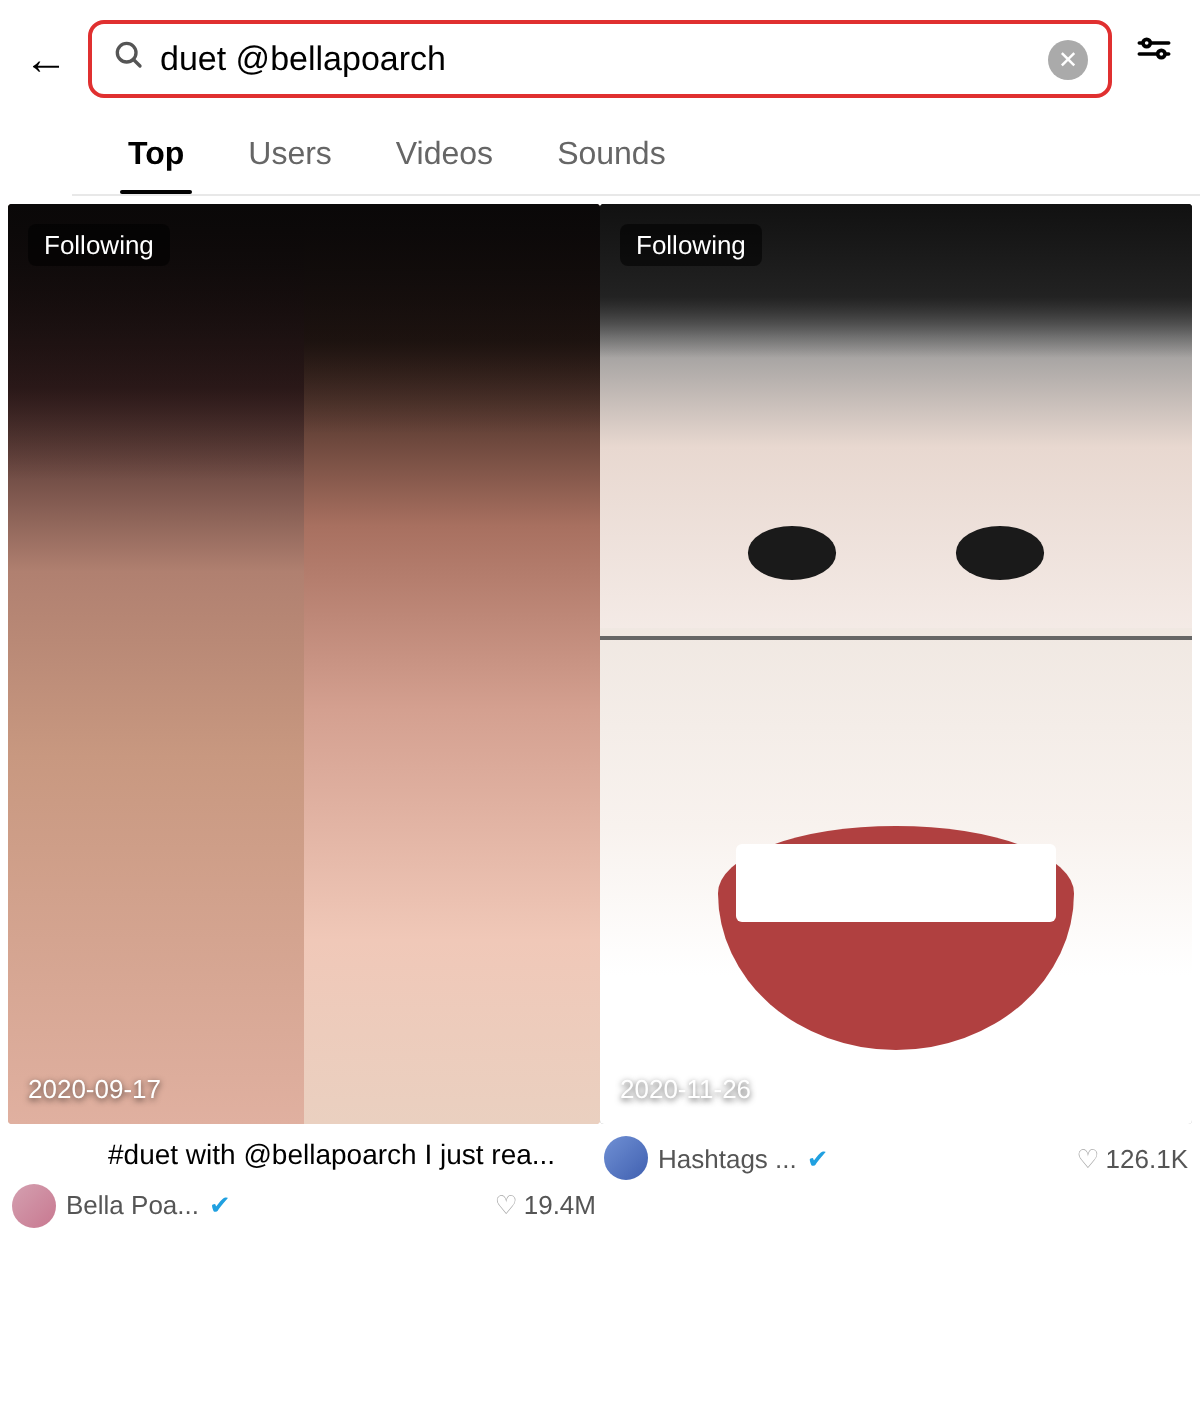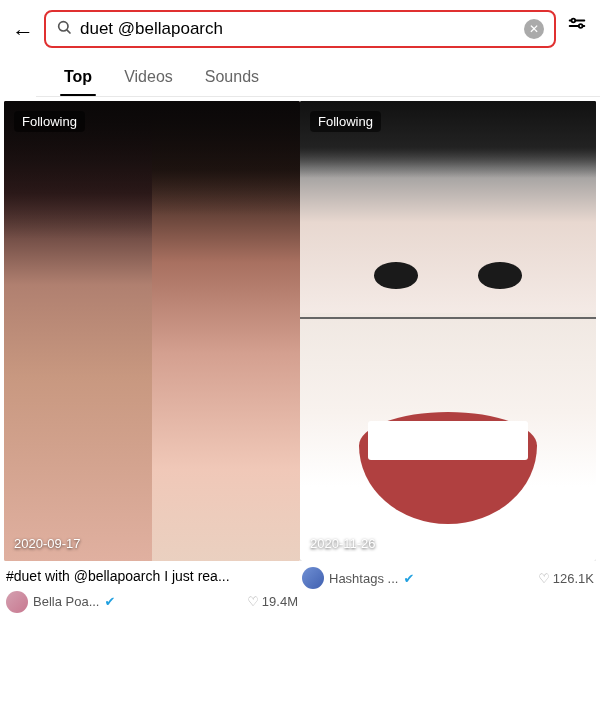--- a/index.html
+++ b/index.html
@@ -146,20 +146,21 @@
     
     .card-info {
       padding: 6px 2px 4px;
     }
     .card-title {
       font-size: 14px;
       color: #000;
       font-weight: 500;
       line-height: 1.3;
       margin-bottom: 5px;
+      margin-left: 48px;
     }
     .card-meta {
       display: flex;
       align-items: center;
       gap: 5px;
     }
     .avatar-small {
       width: 22px;
       height: 22px;
       border-radius: 50%;
@@ -217,20 +218,21 @@
       <line x1="4" y1="6" x2="20" y2="6"></line>
       <line x1="4" y1="12" x2="20" y2="12"></line>
       <circle cx="8" cy="6" r="2" fill="#fff" stroke="#000" stroke-width="2"></circle>
       <circle cx="16" cy="12" r="2" fill="#fff" stroke="#000" stroke-width="2"></circle>
     </svg>
   </span>
 </div>
 
 <div class="tabs">
   <div class="tab active">Top</div>
+  <div class="tab">Users</div>
   <div class="tab">Videos</div>
   <div class="tab">Sounds</div>
 </div>
 
 <div class="video-grid">
 
   <div class="video-card">
     <div class="video-thumb video-thumb-left">
 
       <div style="position:absolute;top:0;left:0;width:50%;height:100%;background:linear-gradient(to bottom,#1a1010 0%,#3a2020 20%,#b08070 40%,#c89880 60%,#e0b0a0 100%);"></div>

